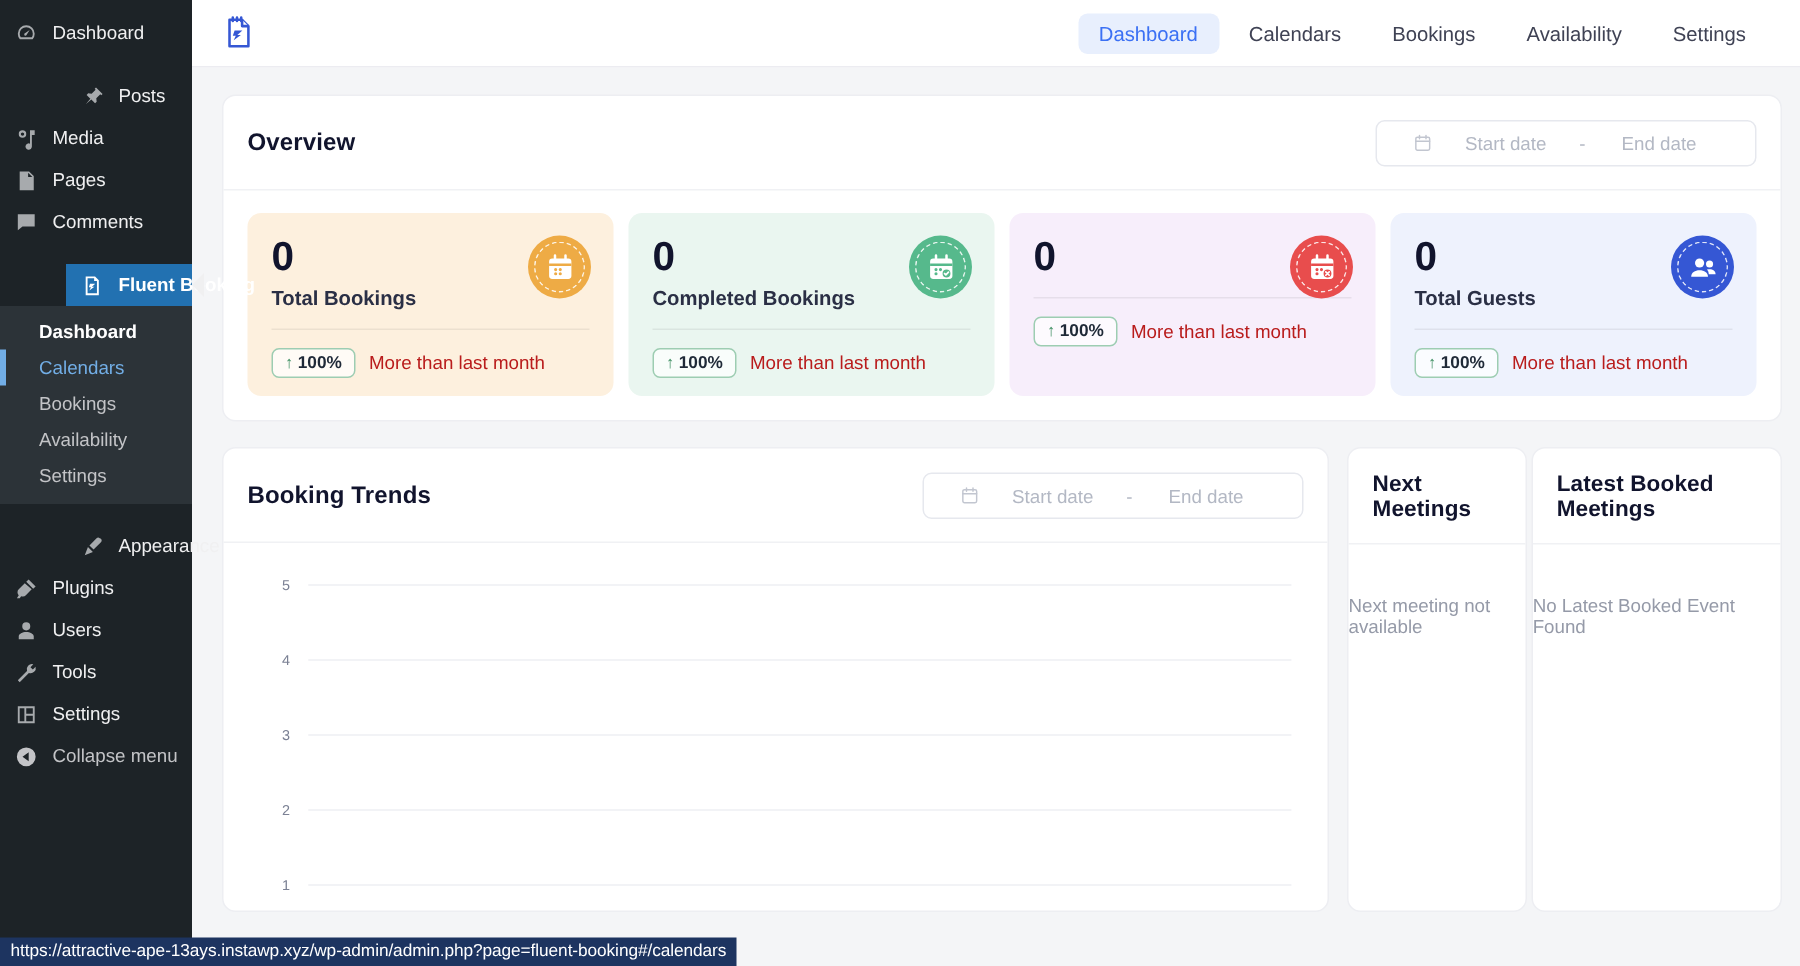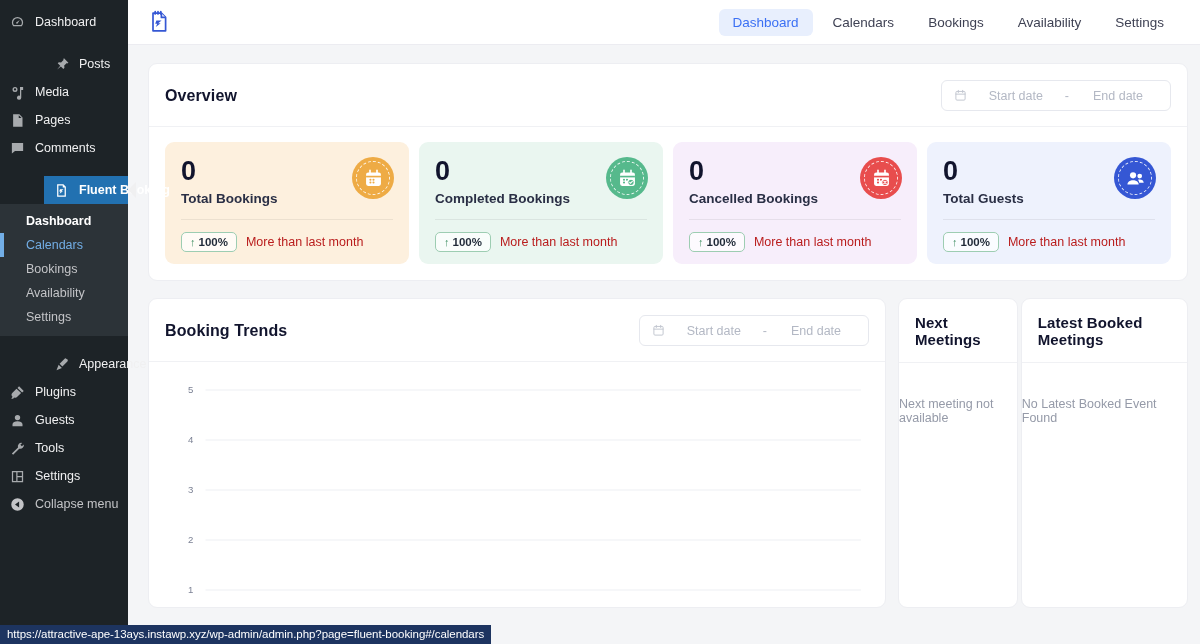--- a/index.html
+++ b/index.html
@@ -102,21 +102,21 @@
   .panel-head {
     display: flex; align-items: center;
     padding: 16px 16px 15px 16px;
     border-bottom: 1px solid #f0f1f4;
   }
   .panel-title { font-size: 16px; font-weight: 700; color: #11142d; letter-spacing: .1px; }
   .daterange {
     margin-left: auto;
     display: flex; align-items: center;
     border: 1px solid #e6e8ee; border-radius: 6px;
-    height: 31px; padding: 0 12px; gap: 9px;
+    height: 31px; padding: 0 24px; gap: 9px;
     background: #fff;
   }
   .daterange .cal-ico { display: flex; align-items: center; }
   .daterange input {
     border: 0; outline: 0; font-size: 12.5px; color: #4b5366;
     font-family: inherit; background: transparent;
     width: 80px; text-align: center;
   }
   .daterange input::placeholder { color: #b3b8c4; }
   .daterange .dash { color: #b3b8c4; font-size: 12.5px; }
@@ -267,21 +267,21 @@
       </span>
       <span>Plugins</span>
     </div>
 
     <div class="menu-item">
       <span class="micon">
         <svg viewBox="0 0 24 24">
             <path d="M12 3a4.3 4.3 0 1 0 0 8.6A4.3 4.3 0 0 0 12 3zm0 10.2c-4 0-8 2-8 4.6V21h16v-3.2c0-2.6-4-4.6-8-4.6z"></path>
           </svg>
       </span>
-      <span>Guests</span>
+      <span>Users</span>
     </div>
 
     <div class="menu-item">
       <span class="micon">
         <svg viewBox="0 0 24 24">
             <path d="M19.5 3a5.6 5.6 0 0 0-6.7 7.2L3 20l2 2 9.8-9.8A5.6 5.6 0 0 0 22 5.5l-3 3-2.5-2.5 3-3A5.6 5.6 0 0 0 19.5 3z"></path>
           </svg>
       </span>
       <span>Tools</span>
     </div>
@@ -382,21 +382,20 @@
               <span class="pct">
                 <span class="ar">↑</span>
                 <span>100%</span>
               </span>
               <span class="trendtxt">More than last month</span>
             </div>
           </div>
 
           <div class="stat" style="background:#f7eefb;">
             <div class="num">0</div>
-            <div class="lbl">Cancelled Bookings</div>
             <div class="ico" style="background:#e84d4d;">
               <svg viewBox="0 0 24 24" fill="none" stroke="#fff" stroke-width="1.9">
                 <rect x="3.5" y="5" width="17" height="15.5" rx="2.4" fill="#fff" stroke="none"></rect>
                 <path d="M3.5 9.8h17" stroke="#e84d4d"></path>
                 <path d="M8 13.4h.01M11.4 13.4h.01M8 16.6h.01" stroke="#e84d4d" stroke-linecap="round" stroke-width="2.4"></path>
                 <circle cx="16" cy="16.4" r="3.6" fill="#e84d4d" stroke="#fff" stroke-width="1.2"></circle>
                 <path d="M14.7 15.1l2.6 2.6M17.3 15.1l-2.6 2.6" stroke="#fff" stroke-width="1.3" stroke-linecap="round"></path>
                 <path d="M8 2.6v3.4M16 2.6v3.4" stroke-linecap="round"></path>
               </svg>
             </div>

